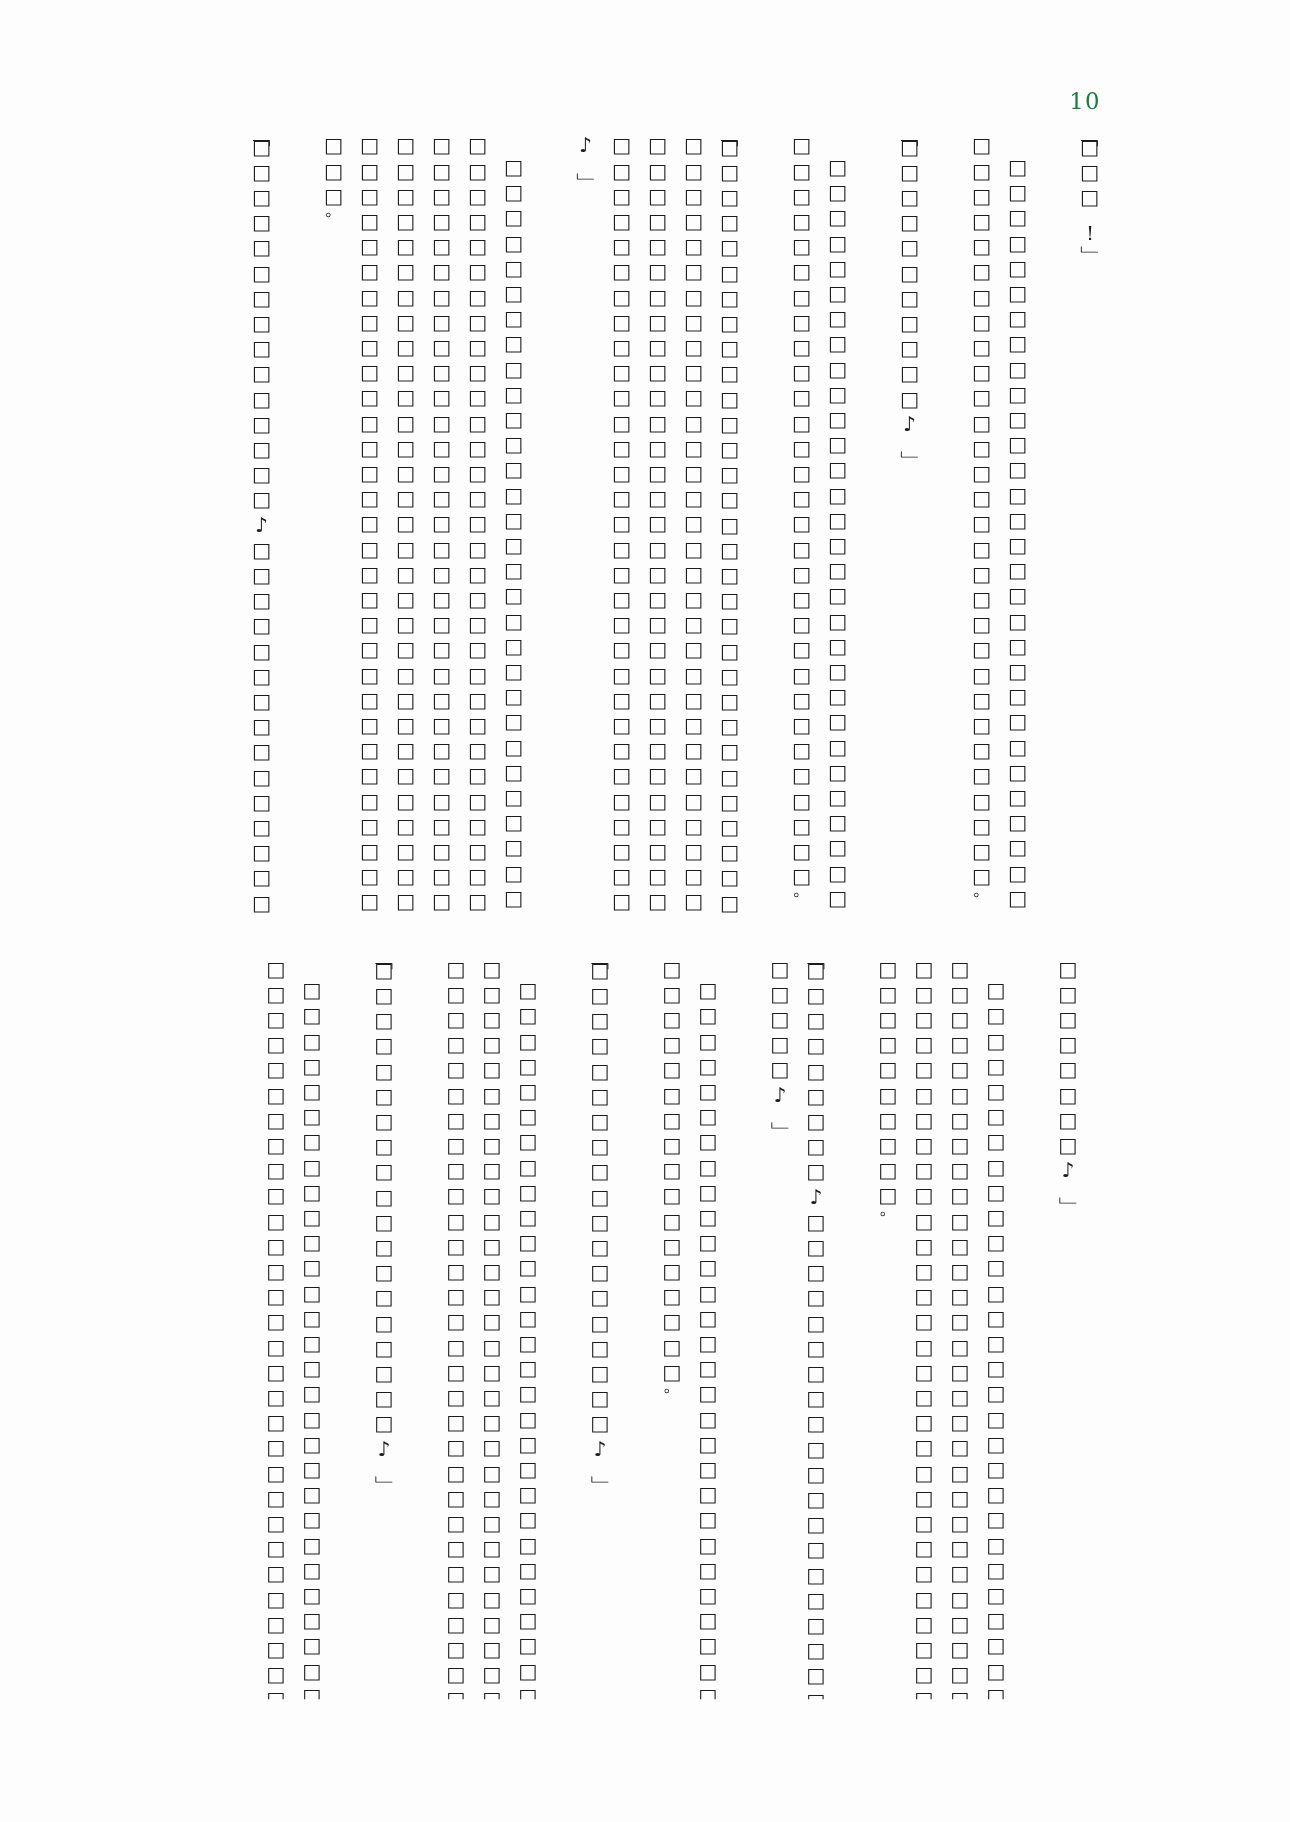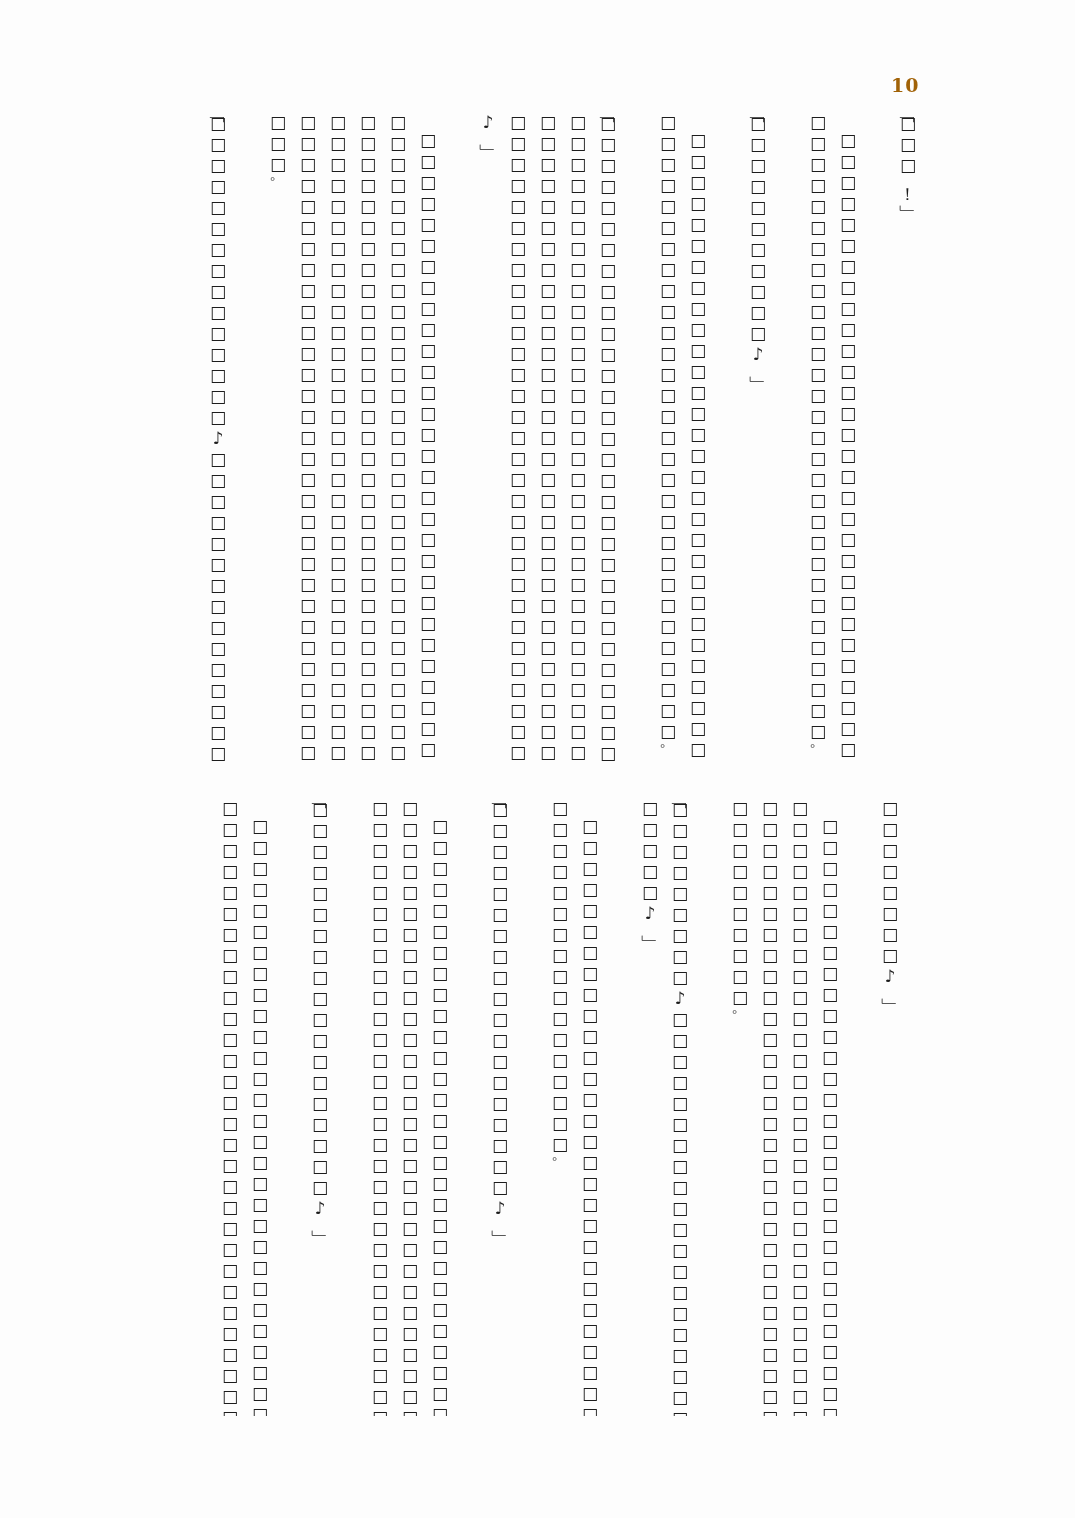--- a/index.html
+++ b/index.html
@@ -13,22 +13,21 @@
   .page {
     position: relative;
     width: 1075px; height: 1518px;
     background: #fdfdfd;
   }
   .page-number {
     position: absolute;
     top: 74px; left: 891px;
     font-size: 19px;
     letter-spacing: 1px;
-    color: #a16207;
-    font-weight: bold;
+    color: #15803d;
   }
   .text-block {
     position: absolute;
     writing-mode: vertical-rl;
     text-orientation: upright;
     display: block;
   }
   .text-block .col {
     display: inline-block;
     width: 30px;

